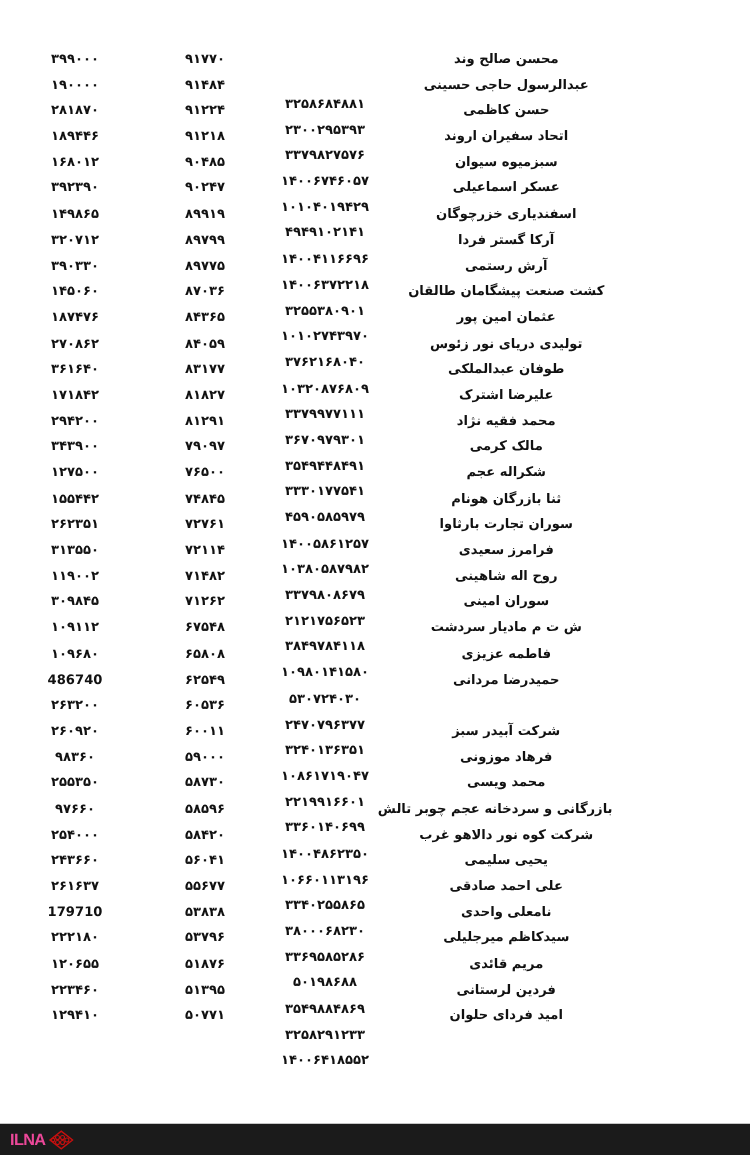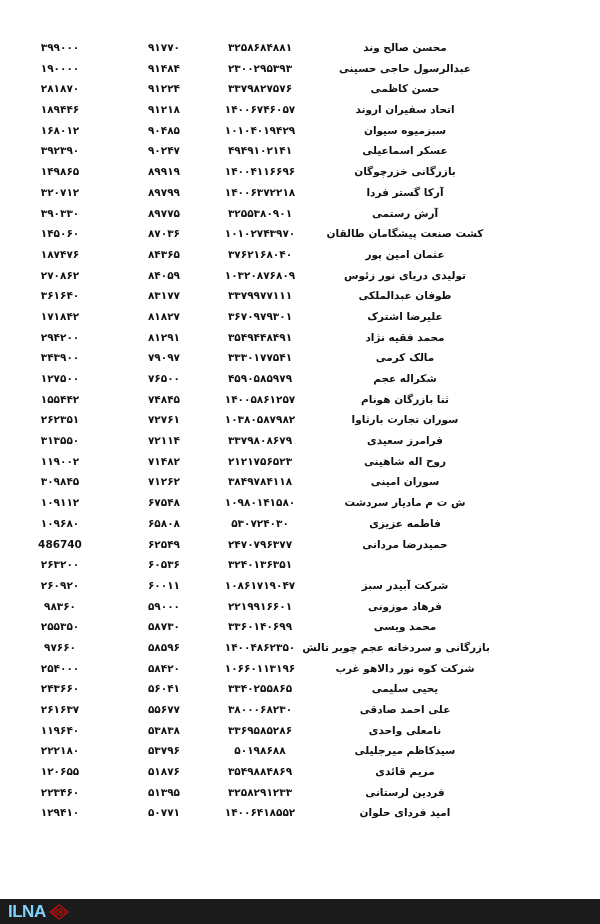--- a/index.html
+++ b/index.html
@@ -3,25 +3,25 @@
   <meta charset="utf-8">
   <style>
     * { margin: 0; padding: 0; box-sizing: border-box; }
     html, body { width: 600px; height: 924px; background: #ffffff; overflow: hidden; }
     body { position: relative; font-family: "DejaVu Sans", sans-serif; color: #111; }
     .table { position: absolute; top: 37px; left: 0; width: 600px; }
     .row { position: relative; height: 20.7px; }
     .cell { position: absolute; top: 0; font-size: 10.5px; font-weight: bold; line-height: 20px; white-space: nowrap; }
     .c-amount { left: 30px; width: 60px; text-align: center; }
     .c-code { left: 120px; width: 60px; text-align: right; }
-    .c-id { left: 215px; width: 90px; text-align: center; }
+    .c-id { left: 215px; width: 90px; text-align: center; margin-top: 36px; }
     .c-name { left: 320px; width: 170px; text-align: center; direction: rtl; font-size: 10.5px; }
     .footer { position: absolute; left: 0; bottom: 0; width: 600px; height: 25px; background: #1b1b1b; }
     .logo { position: absolute; left: 8px; top: 3px; display: flex; align-items: center; }
-    .logo-text { color: #7dd3fc; font-family: "Liberation Sans", sans-serif; font-weight: bold; font-size: 17px; letter-spacing: -0.5px; line-height: 19px; }
+    .logo-text { color: #ec4899; font-family: "Liberation Sans", sans-serif; font-weight: bold; font-size: 13px; letter-spacing: -0.5px; line-height: 19px; }
     .logo-mark { margin-left: 3px; width: 20px; height: 16px; }
   </style>
 </head>
 <body>
 
 <div class="table" id="table">
     <div class="row">
       <div class="cell c-amount">۳۹۹۰۰۰</div>
       <div class="cell c-code">۹۱۷۷۰</div>
       <div class="cell c-id">۳۲۵۸۶۸۴۸۸۱</div>
@@ -54,21 +54,21 @@
     <div class="row">
       <div class="cell c-amount">۳۹۲۳۹۰</div>
       <div class="cell c-code">۹۰۲۴۷</div>
       <div class="cell c-id">۴۹۴۹۱۰۲۱۴۱</div>
       <div class="cell c-name">عسکر اسماعیلی</div>
     </div>
     <div class="row">
       <div class="cell c-amount">۱۴۹۸۶۵</div>
       <div class="cell c-code">۸۹۹۱۹</div>
       <div class="cell c-id">۱۴۰۰۴۱۱۶۶۹۶</div>
-      <div class="cell c-name">بازرگانی خزرچوگان</div>
+      <div class="cell c-name">اسفندیاری خزرچوگان</div>
     </div>
     <div class="row">
       <div class="cell c-amount">۳۲۰۷۱۲</div>
       <div class="cell c-code">۸۹۷۹۹</div>
       <div class="cell c-id">۱۴۰۰۶۳۷۲۲۱۸</div>
       <div class="cell c-name">آرکا گستر فردا</div>
     </div>
     <div class="row">
       <div class="cell c-amount">۳۹۰۳۳۰</div>
       <div class="cell c-code">۸۹۷۷۵</div>
@@ -212,21 +212,21 @@
       <div class="cell c-id">۳۳۴۰۲۵۵۸۶۵</div>
       <div class="cell c-name">یحیی سلیمی</div>
     </div>
     <div class="row">
       <div class="cell c-amount">۲۶۱۶۳۷</div>
       <div class="cell c-code">۵۵۶۷۷</div>
       <div class="cell c-id">۳۸۰۰۰۶۸۲۳۰</div>
       <div class="cell c-name">علی احمد صادقی</div>
     </div>
     <div class="row">
-      <div class="cell c-amount">۱۱۹۶۴۰</div>
+      <div class="cell c-amount">179710</div>
       <div class="cell c-code">۵۳۸۳۸</div>
       <div class="cell c-id">۳۳۶۹۵۸۵۲۸۶</div>
       <div class="cell c-name">نامعلی واحدی</div>
     </div>
     <div class="row">
       <div class="cell c-amount">۲۲۲۱۸۰</div>
       <div class="cell c-code">۵۳۷۹۶</div>
       <div class="cell c-id">۵۰۱۹۸۶۸۸</div>
       <div class="cell c-name">سیدکاظم میرجلیلی</div>
     </div>

